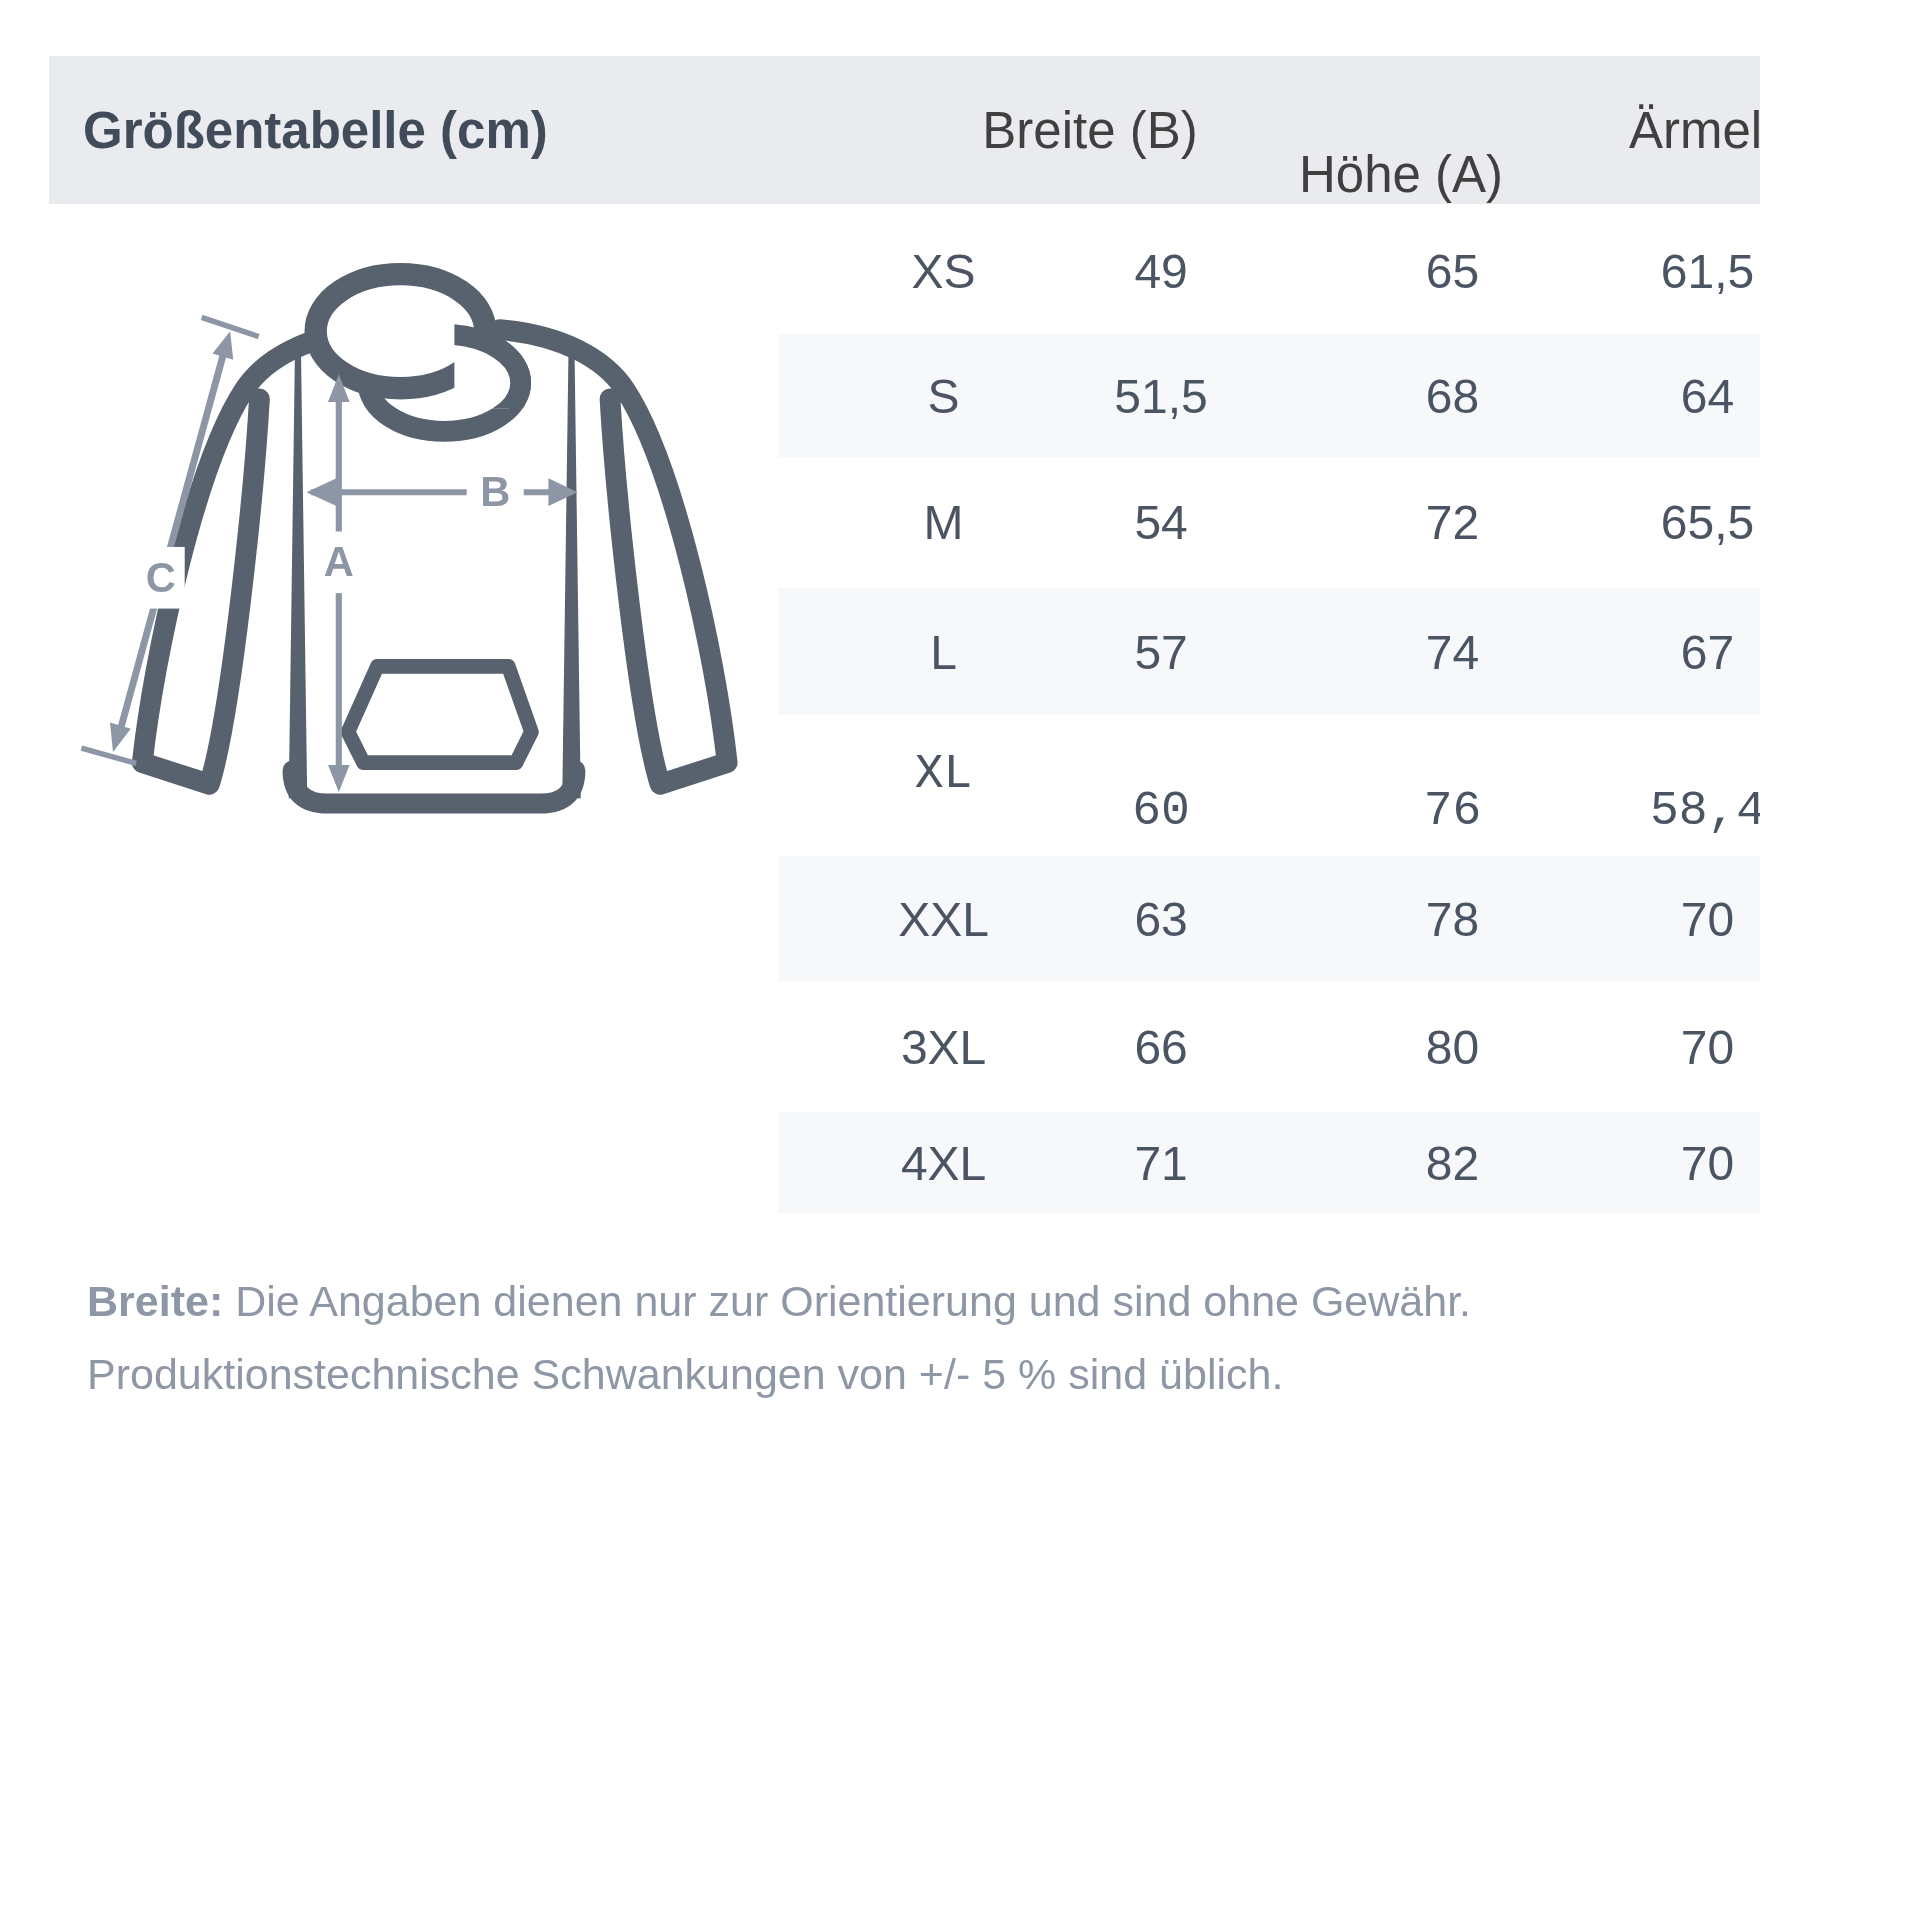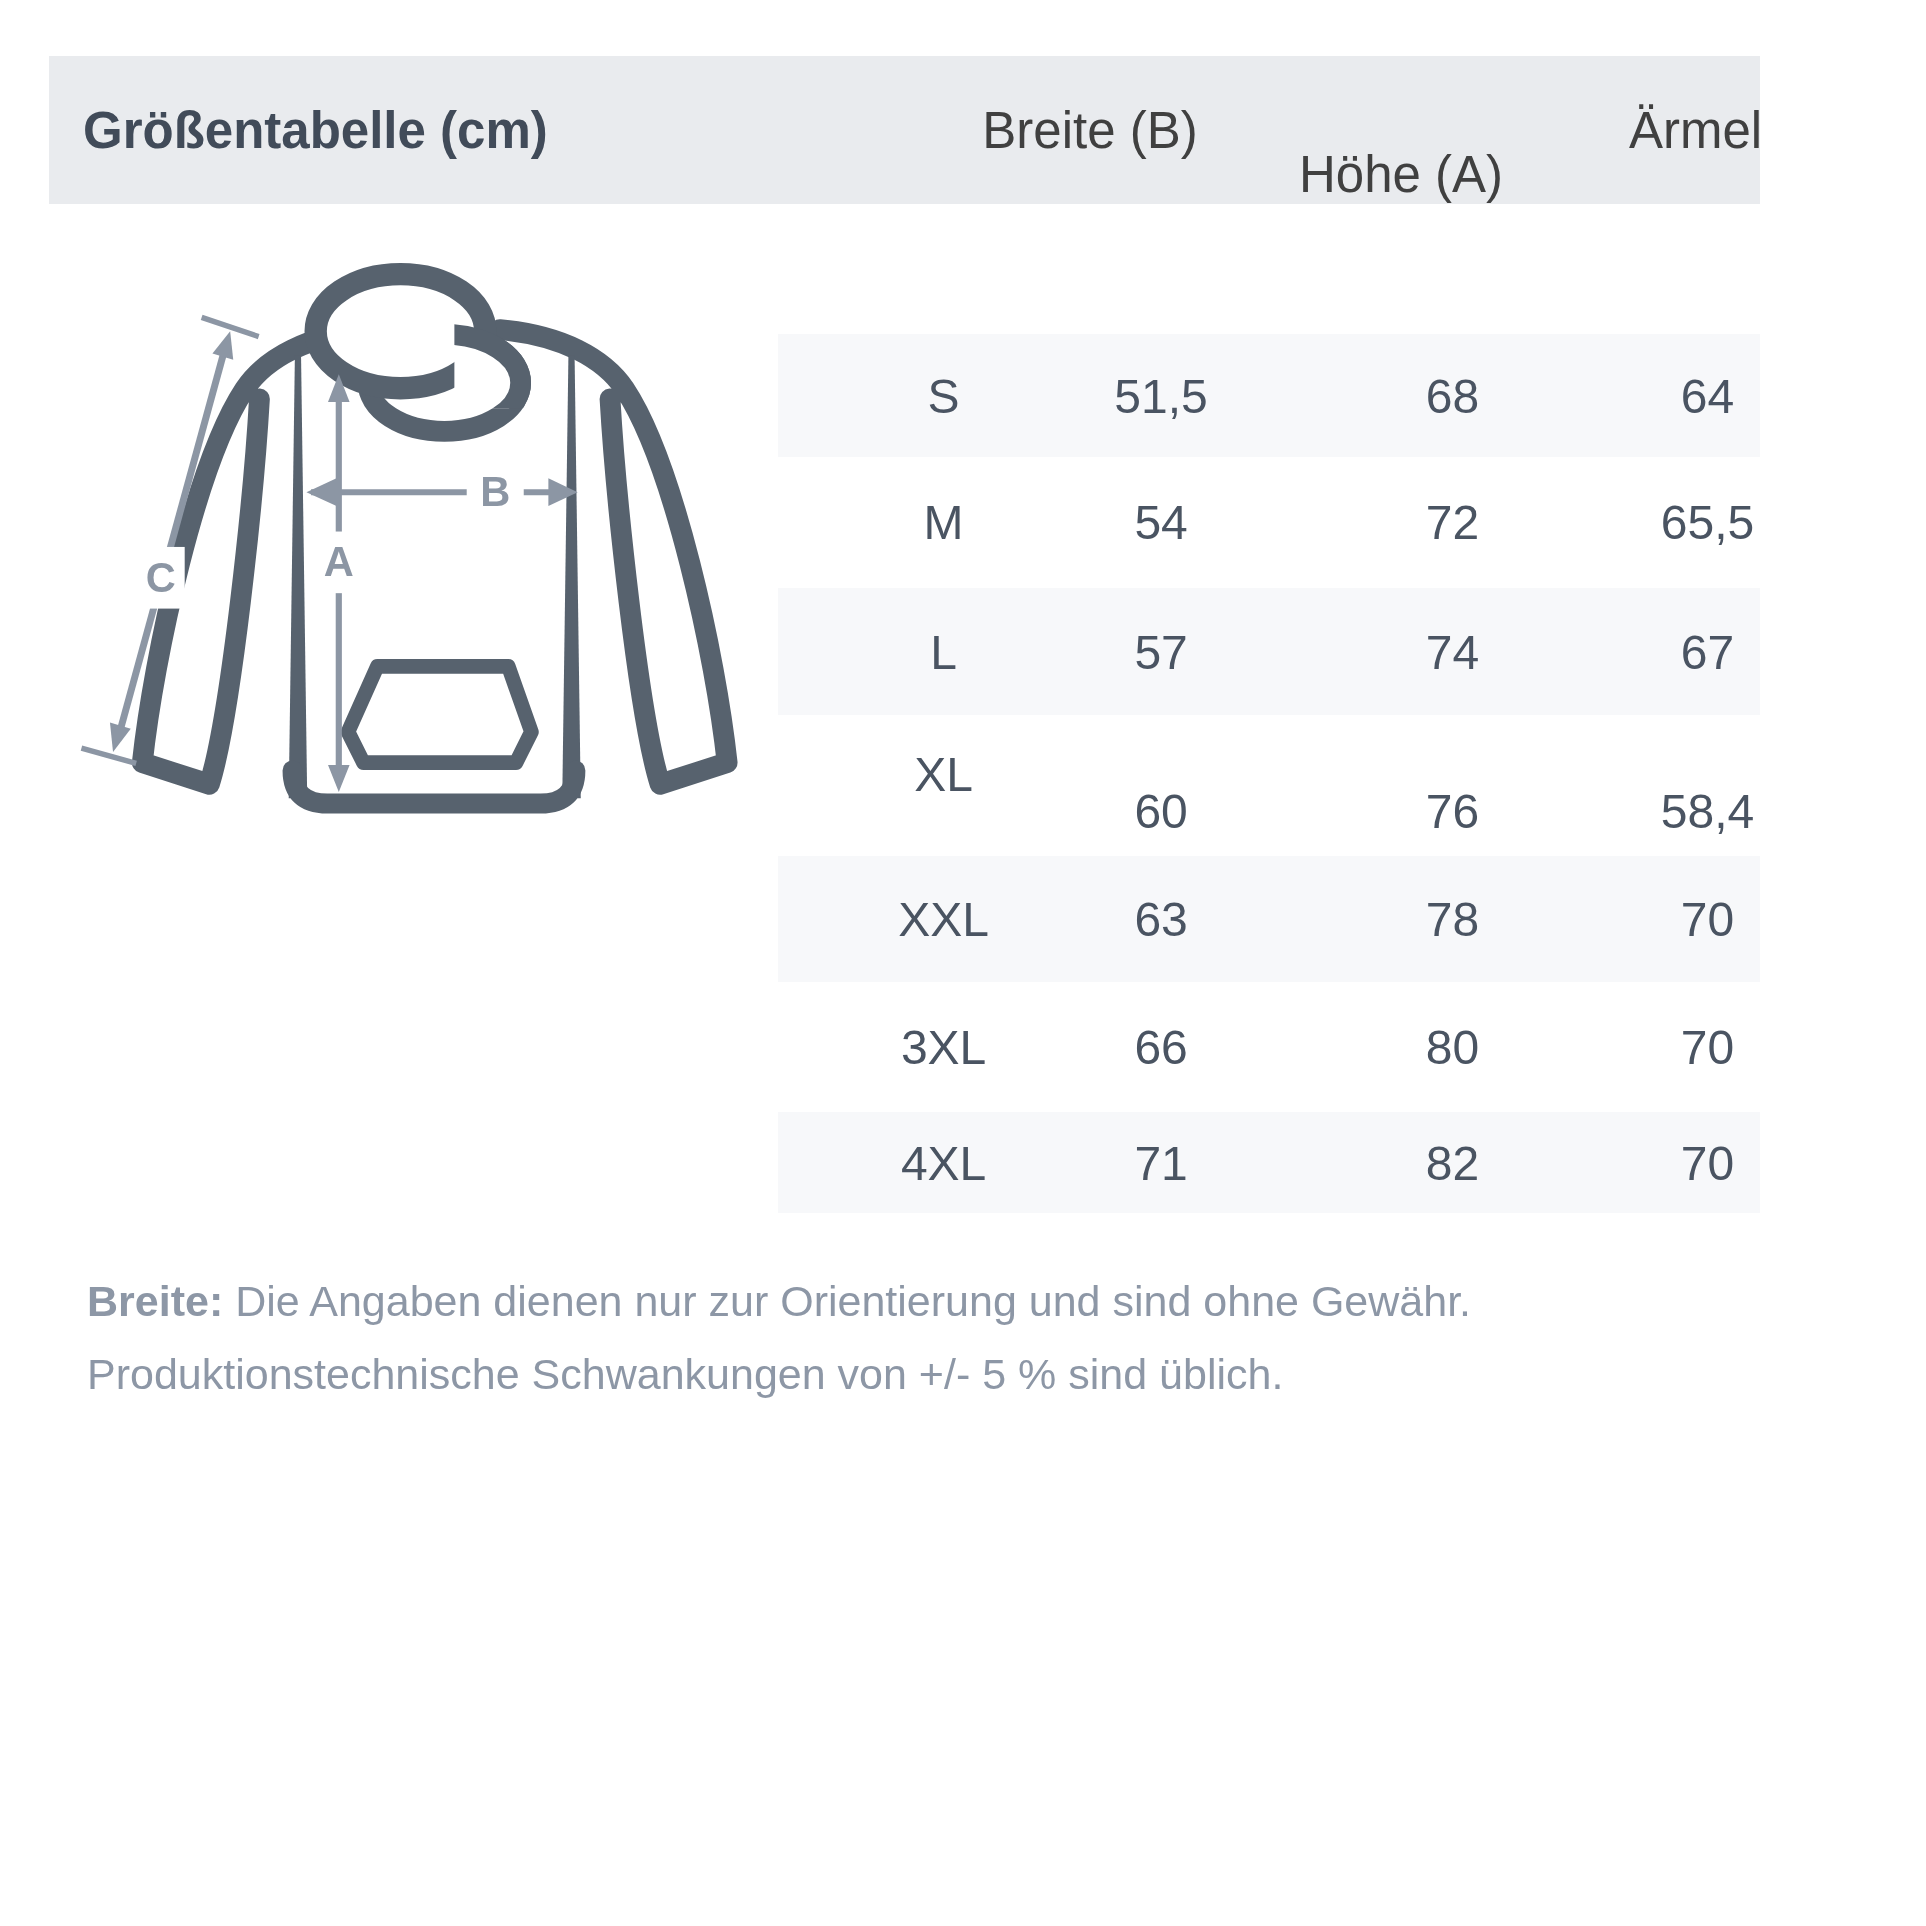--- a/index.html
+++ b/index.html
@@ -12,21 +12,21 @@
     font-size:51px;font-weight:bold;color:#414B59;white-space:nowrap;}
   .col-head{position:absolute;top:50%;transform:translate(-50%,-50%);
     font-size:51px;font-weight:normal;color:#404040;white-space:nowrap;}
   .ch-breite{left:1041px;} .ch-hoehe{left:1352px;margin-top:44px;} .ch-aermel{left:1689px;text-align:center;}
 
   
   .trow{position:absolute;left:778px;width:1104px;}
   .trow.stripe{background:#F7F8FA;}
   .r0{top:207px;height:127px;} .r1{top:334px;height:123px;}
   .r2{top:456px;height:132px;} .r3{top:588px;height:127px;}
-  .r4{top:715px;height:141px;} .r5{top:856px;height:126px;}
+  .r4{top:715px;height:141px;font-family:Liberation Mono, monospace;} .r5{top:856px;height:126px;}
   .r6{top:982px;height:130px;} .r7{top:1112px;height:101px;}
   .c{position:absolute;top:50%;transform:translate(-50%,-50%);
      font-size:48px;color:#4A5462;white-space:nowrap;}
   .c1{left:15%;} .c2{left:34.7%;} .c3{left:61.1%;} .c4{left:84.2%;}
   
   .r4 .c1{top:calc(50% - 11.6px);}
   .r4 .c2,.r4 .c3,.r4 .c4{top:calc(50% + 25.4px);}
 
   
   .diagram{position:absolute;left:46px;top:254px;width:732px;height:609px;}
@@ -84,20 +84,26 @@
     <path d="M 750 639 L 712 621 L 712 657 Z" fill="#8C96A4"></path>
 
     <rect x="410" y="690" width="60" height="80" fill="#ffffff"></rect>
     <rect x="606" y="598" width="74" height="80" fill="#ffffff"></rect>
     <rect x="178" y="710" width="62" height="80" fill="#ffffff"></rect>
     <text x="440" y="748" text-anchor="middle" font-size="54" font-weight="600" fill="#8C96A4">A</text>
     <text x="643" y="657" text-anchor="middle" font-size="54" font-weight="600" fill="#8C96A4">B</text>
     <text x="209" y="768" text-anchor="middle" font-size="54" font-weight="600" fill="#8C96A4">C</text>
   </svg>
 
+  <div class="trow r0">
+    <span class="c c1">XS</span>
+    <span class="c c2">49</span>
+    <span class="c c3">65</span>
+    <span class="c c4">61,5</span>
+  </div>
   <div class="trow r1 stripe">
     <span class="c c1">S</span>
     <span class="c c2">51,5</span>
     <span class="c c3">68</span>
     <span class="c c4">64</span>
   </div>
   <div class="trow r2">
     <span class="c c1">M</span>
     <span class="c c2">54</span>
     <span class="c c3">72</span>

